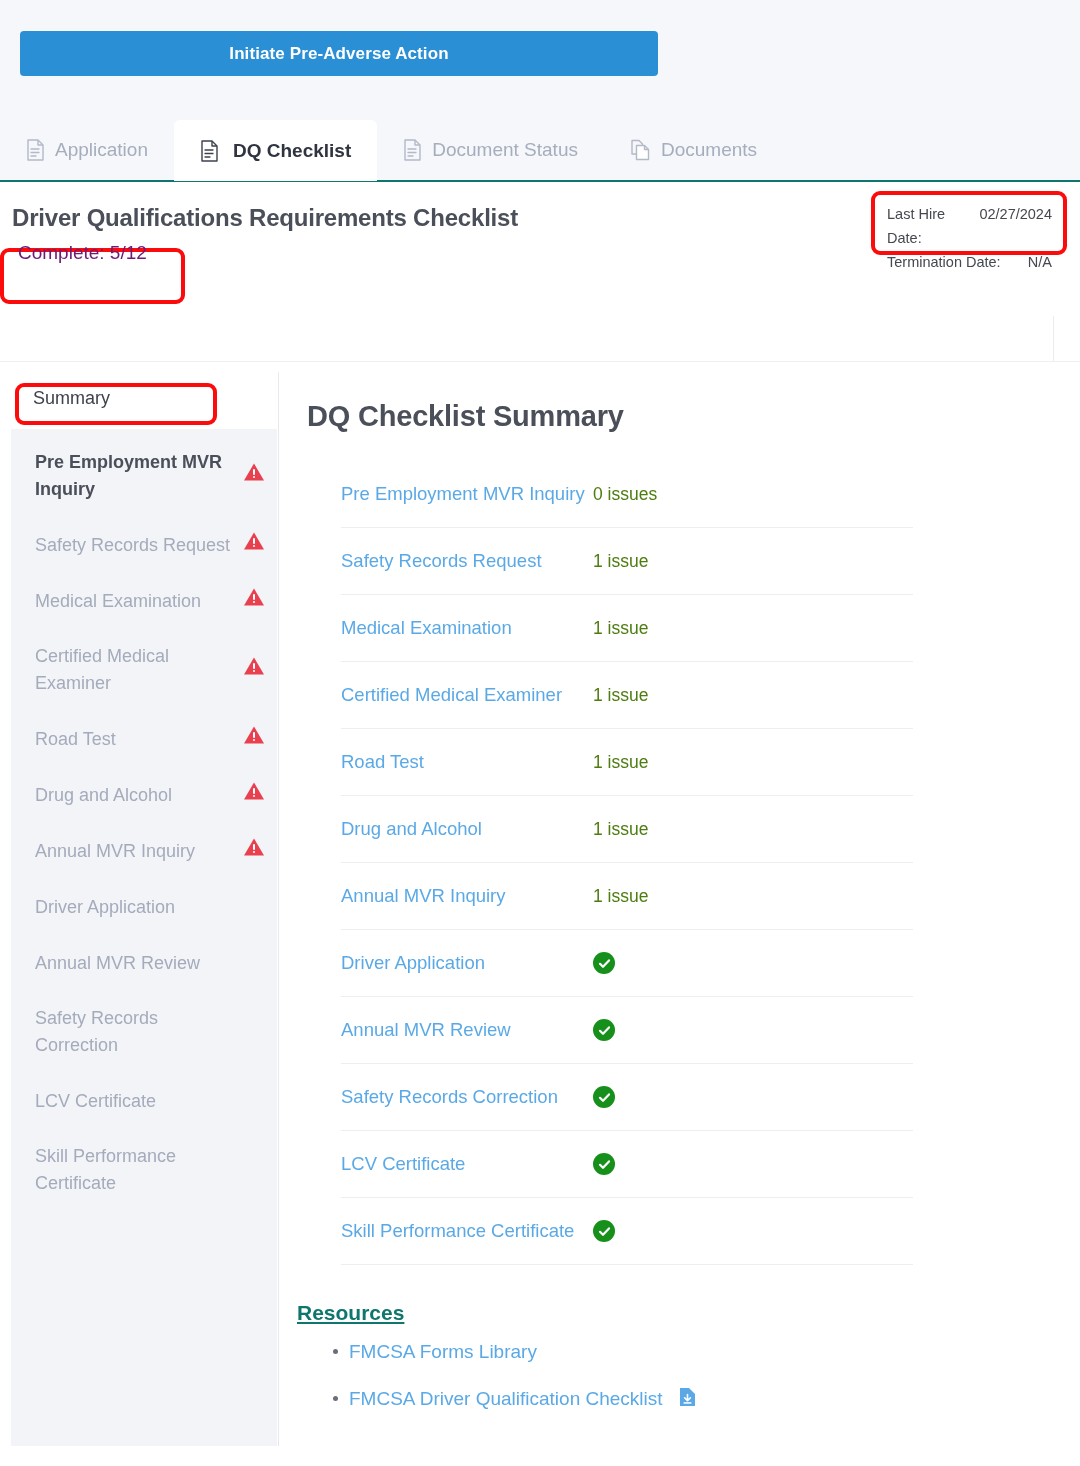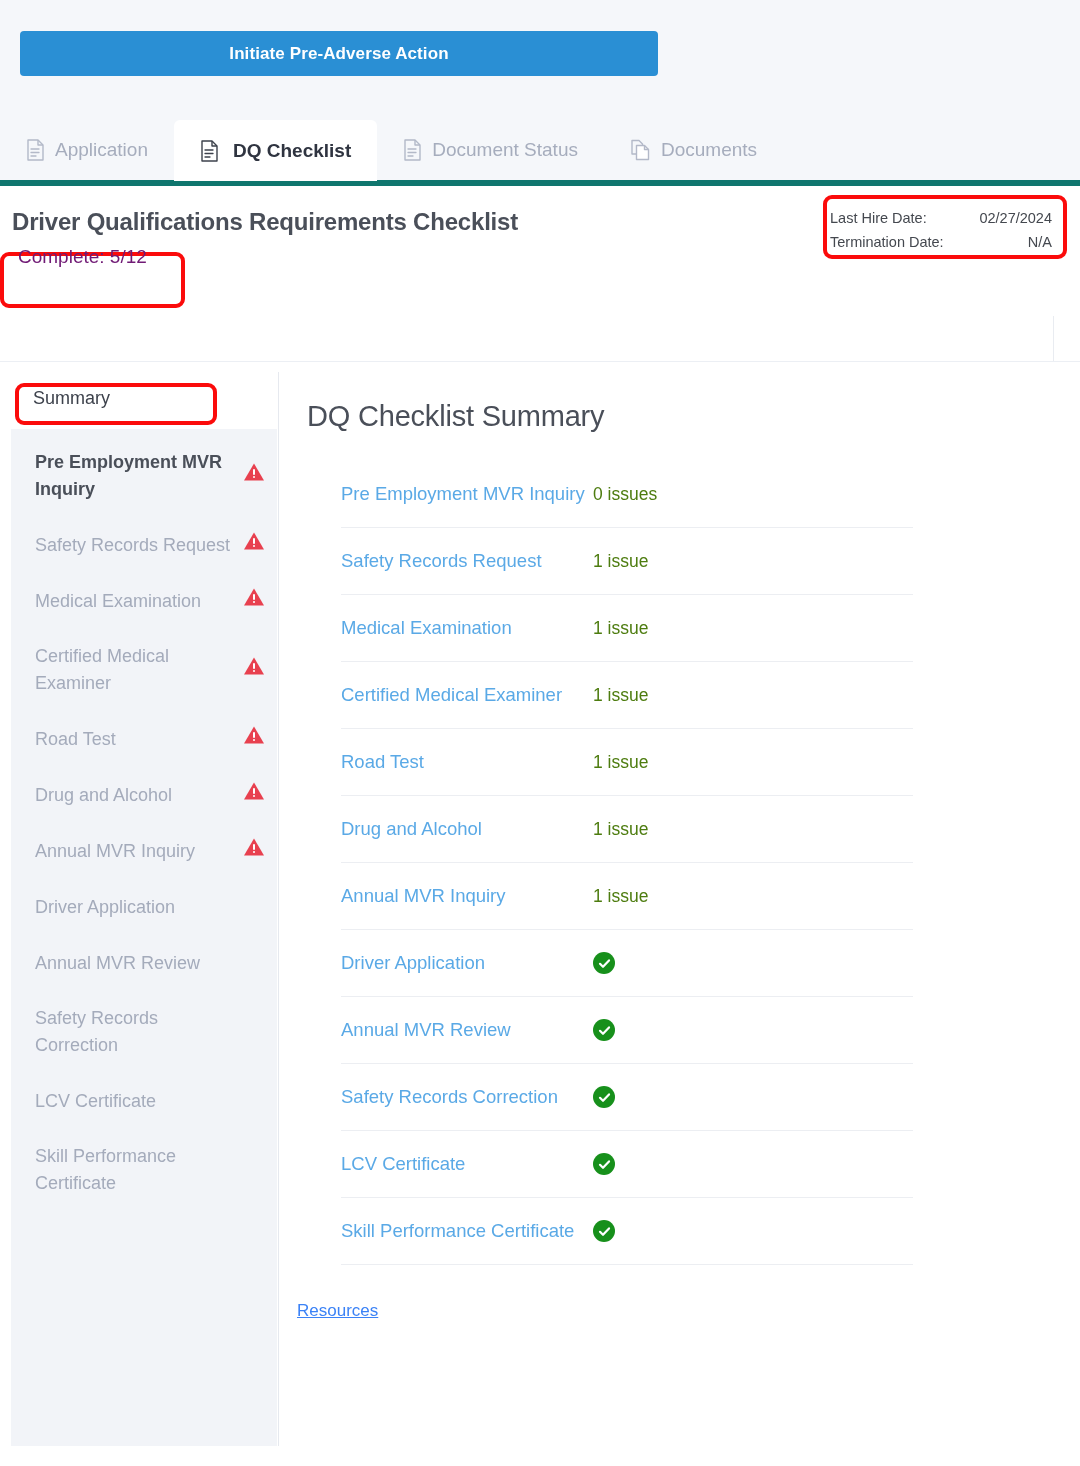--- a/index.html
+++ b/index.html
@@ -37,21 +37,21 @@
     font-weight: bold;
     letter-spacing: .1px;
     cursor: pointer;
     font-family: "Liberation Sans", sans-serif;
   }
 
   
   .tabstrip {
     height: 72px;
     background: #f5f7fa;
-    border-bottom: 6px solid #0f766e;
+    border-bottom: 2px solid #0f766e;
     display: flex;
     align-items: flex-end;
     position: relative;
     text-align: center;
   }
   .tab {
     height: 60px;
     display: flex;
     align-items: center;
     gap: 10px;
@@ -104,27 +104,27 @@
     left: 18px;
     top: 16px;
     font-size: 19px;
     color: #701a75;
     margin-top: 44px;
   }
   .hire-box {
     position: absolute;
     right: 13px;
     top: 9px;
-    width: 244px;
+    width: 196px;
     height: 64px;
     border: 4px solid #fb0b0b;
     border-radius: 9px;
     box-sizing: border-box;
     background: #ffffff;
-    padding: 7px 11px 0 3px;
+    padding: 7px 11px 0 12px;
   }
   .hire-row {
     display: flex;
     justify-content: space-between;
     font-size: 14.5px;
     color: #44484f;
     line-height: 24px;
   }
   .hr-divider {
     position: absolute;
@@ -217,21 +217,21 @@
     position: absolute;
     left: 278px;
     top: 0px;
     width: 802px;
     height: 1074px;
     background: #ffffff;
     box-sizing: border-box;
   }
   .main-title {
     font-size: 29px;
-    font-weight: normal;
+    font-weight: bold;
     color: #4a4f59;
     margin: 28px 0 0 28px;
     letter-spacing: -.2px;
   }
   .sum-table {
     margin: 28px 0 0 62px;
     width: 572px;
   }
   .sum-row {
     display: flex;
@@ -256,23 +256,23 @@
     border-radius: 50%;
     background: #17901b;
     display: inline-flex;
     align-items: center;
     justify-content: center;
   }
   .resources {
     margin: 36px 0 0 18px;
   }
   .res-title {
-    font-size: 17px;
-    font-weight: normal;
-    color: #3b82f6;
+    font-size: 21px;
+    font-weight: bold;
+    color: #0f766e;
     text-decoration: underline;
     display: inline-block;
   }
   .res-list {
     margin: 16px 0 0 0;
     padding-left: 52px;
     list-style: disc;
   }
   .res-list li {
     margin-bottom: 24px;
@@ -512,15 +512,23 @@
           <div class="check">
             <svg width="13" height="13" viewBox="0 0 13 13">
               <path d="M2 6.8 5 9.8 11 3.4" stroke="#fff" stroke-width="2.2" fill="none" stroke-linecap="round" stroke-linejoin="round"></path>
             </svg>
           </div>
         </div>
       </div>
 
     <div class="resources">
       <div class="res-title">Resources</div>
+      <ul class="res-list" id="res-list">
+          <li><span class="res-link">FMCSA Forms Library</span></li>
+          <li><span class="res-link">FMCSA Driver Qualification Checklist</span><span class="dl-icon"><svg width="17" height="20" viewBox="0 0 17 20">
+                <path d="M1 1h9l6 6v12H1z" fill="#5aa9e6"></path>
+                <path d="M8.5 7.5v6M5.6 10.8l2.9 2.9 2.9-2.9" stroke="#fff" stroke-width="1.6" fill="none" stroke-linecap="round" stroke-linejoin="round"></path>
+                <rect x="4.6" y="15.2" width="7.8" height="1.5" fill="#fff"></rect>
+              </svg></span></li>
+        </ul>
     </div>
   </div>
 </div>
 
 </body></html>

